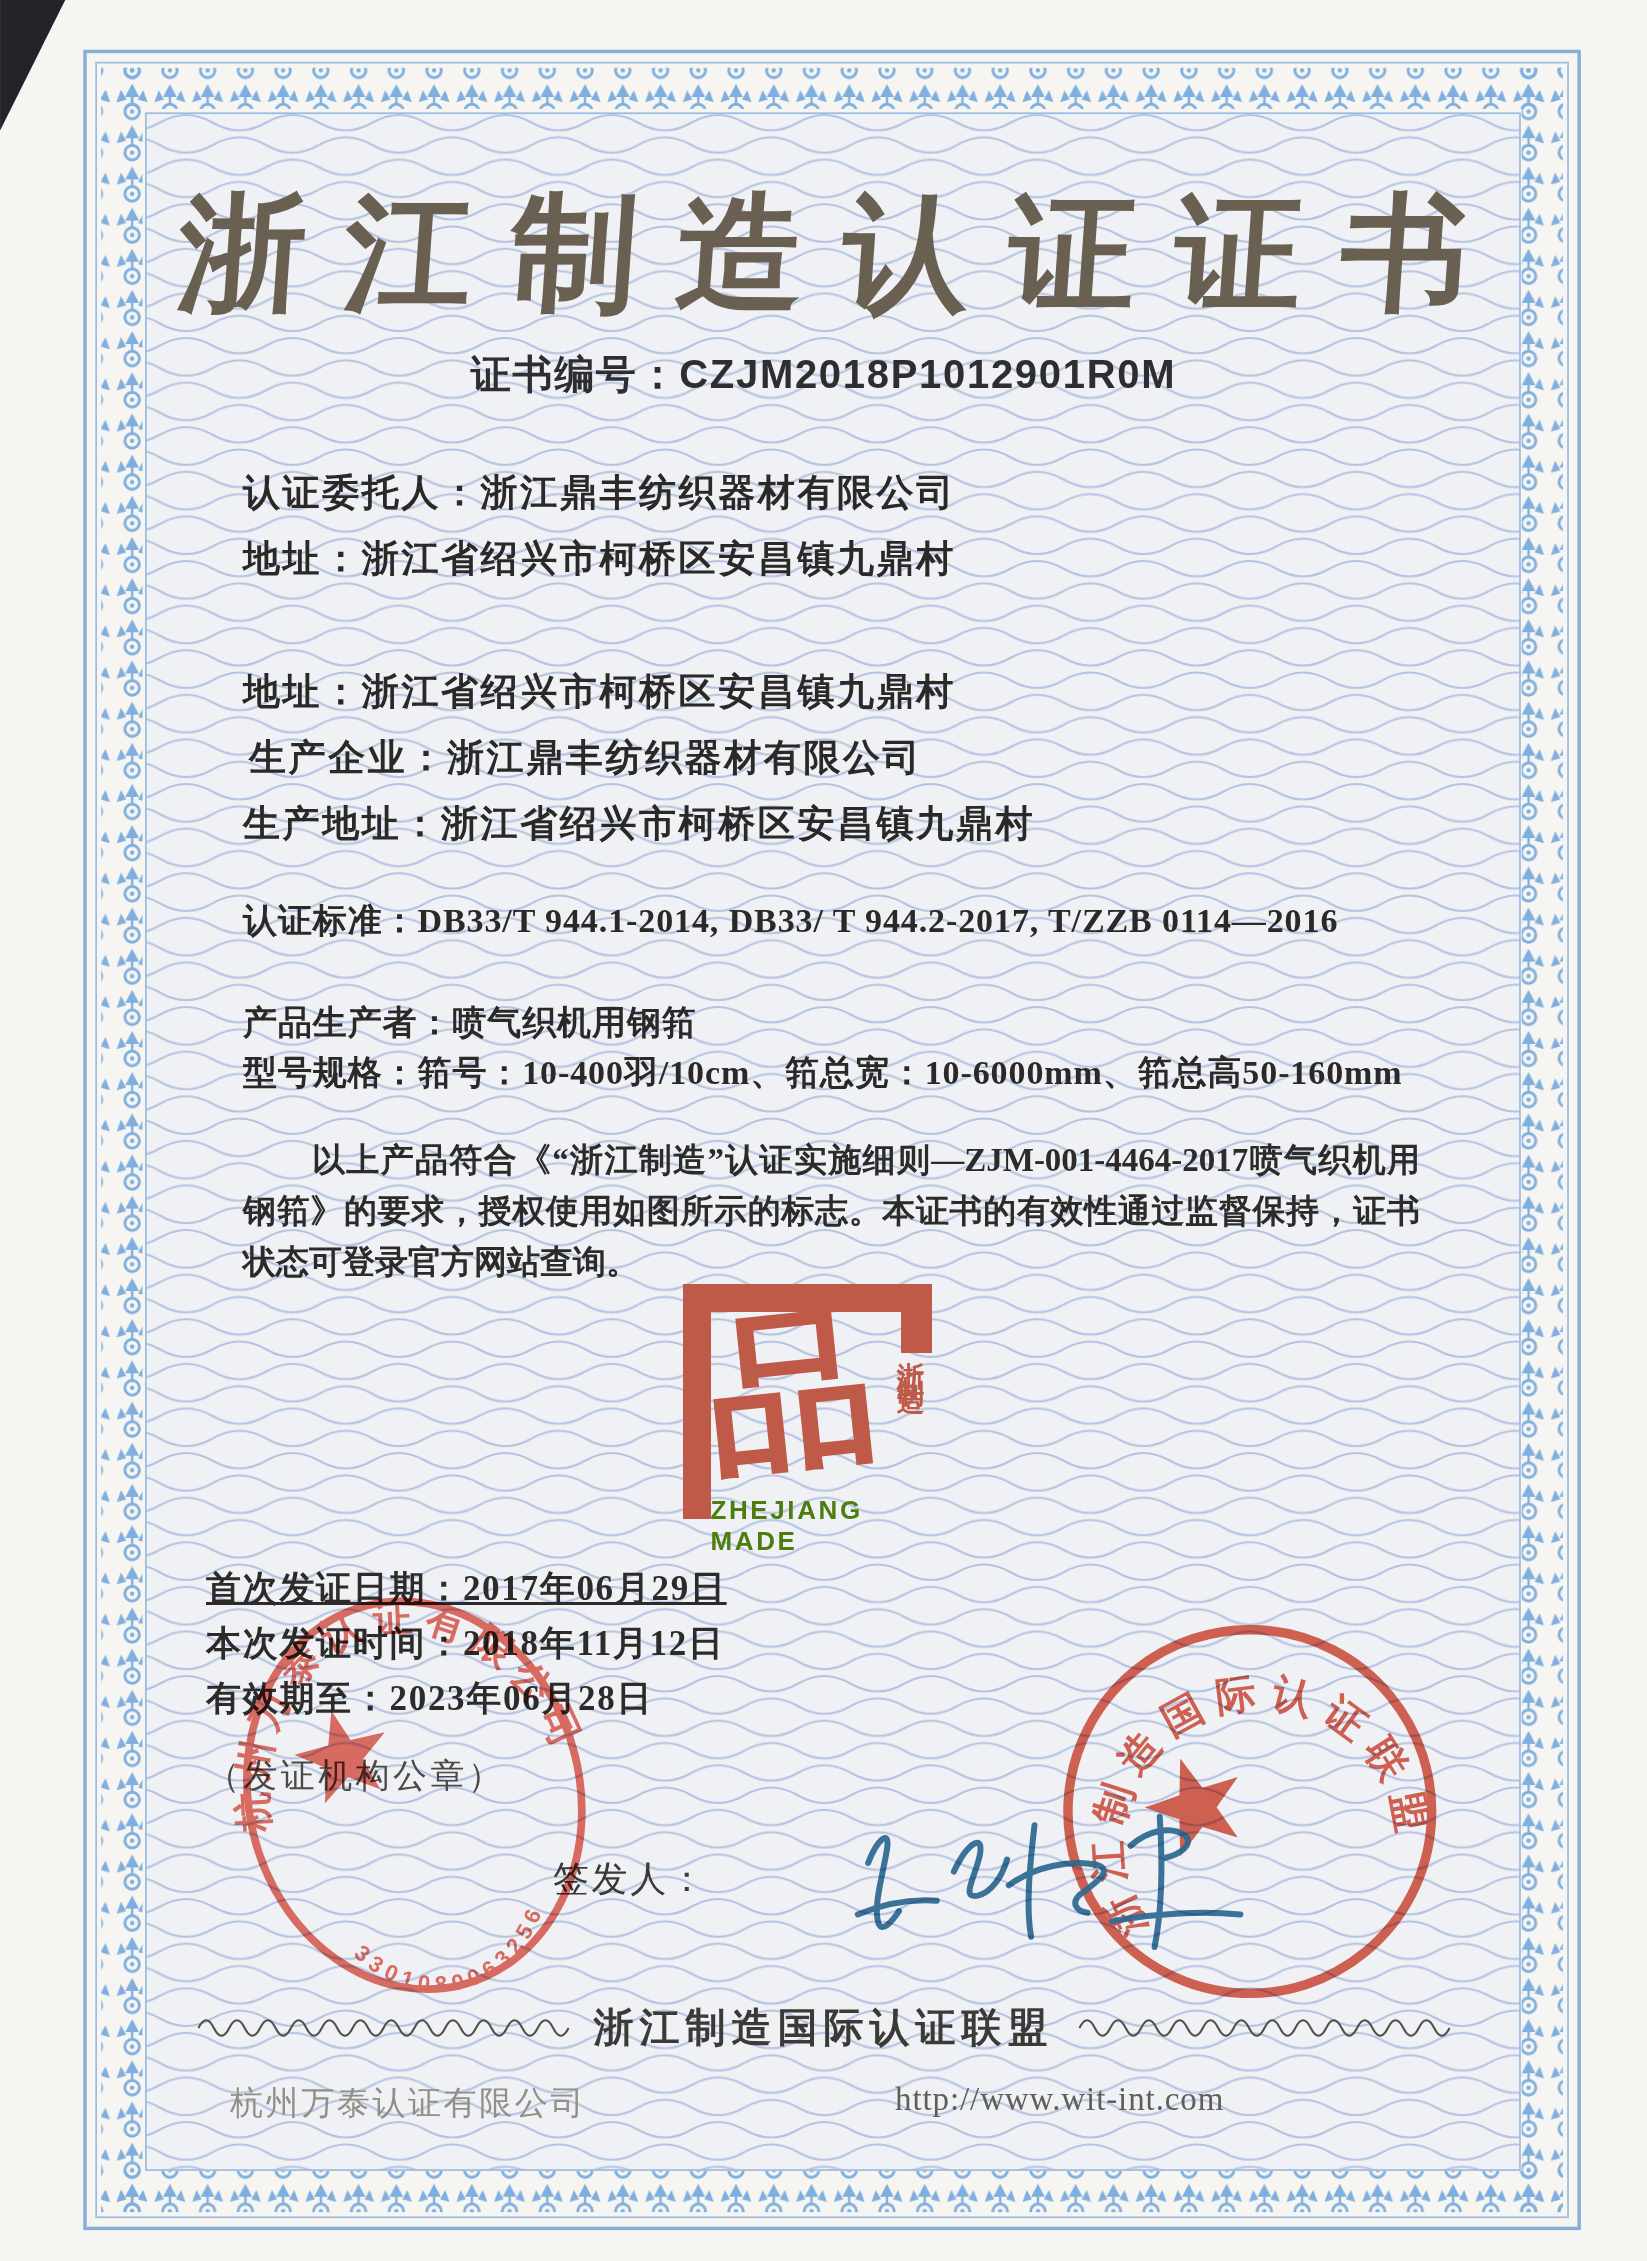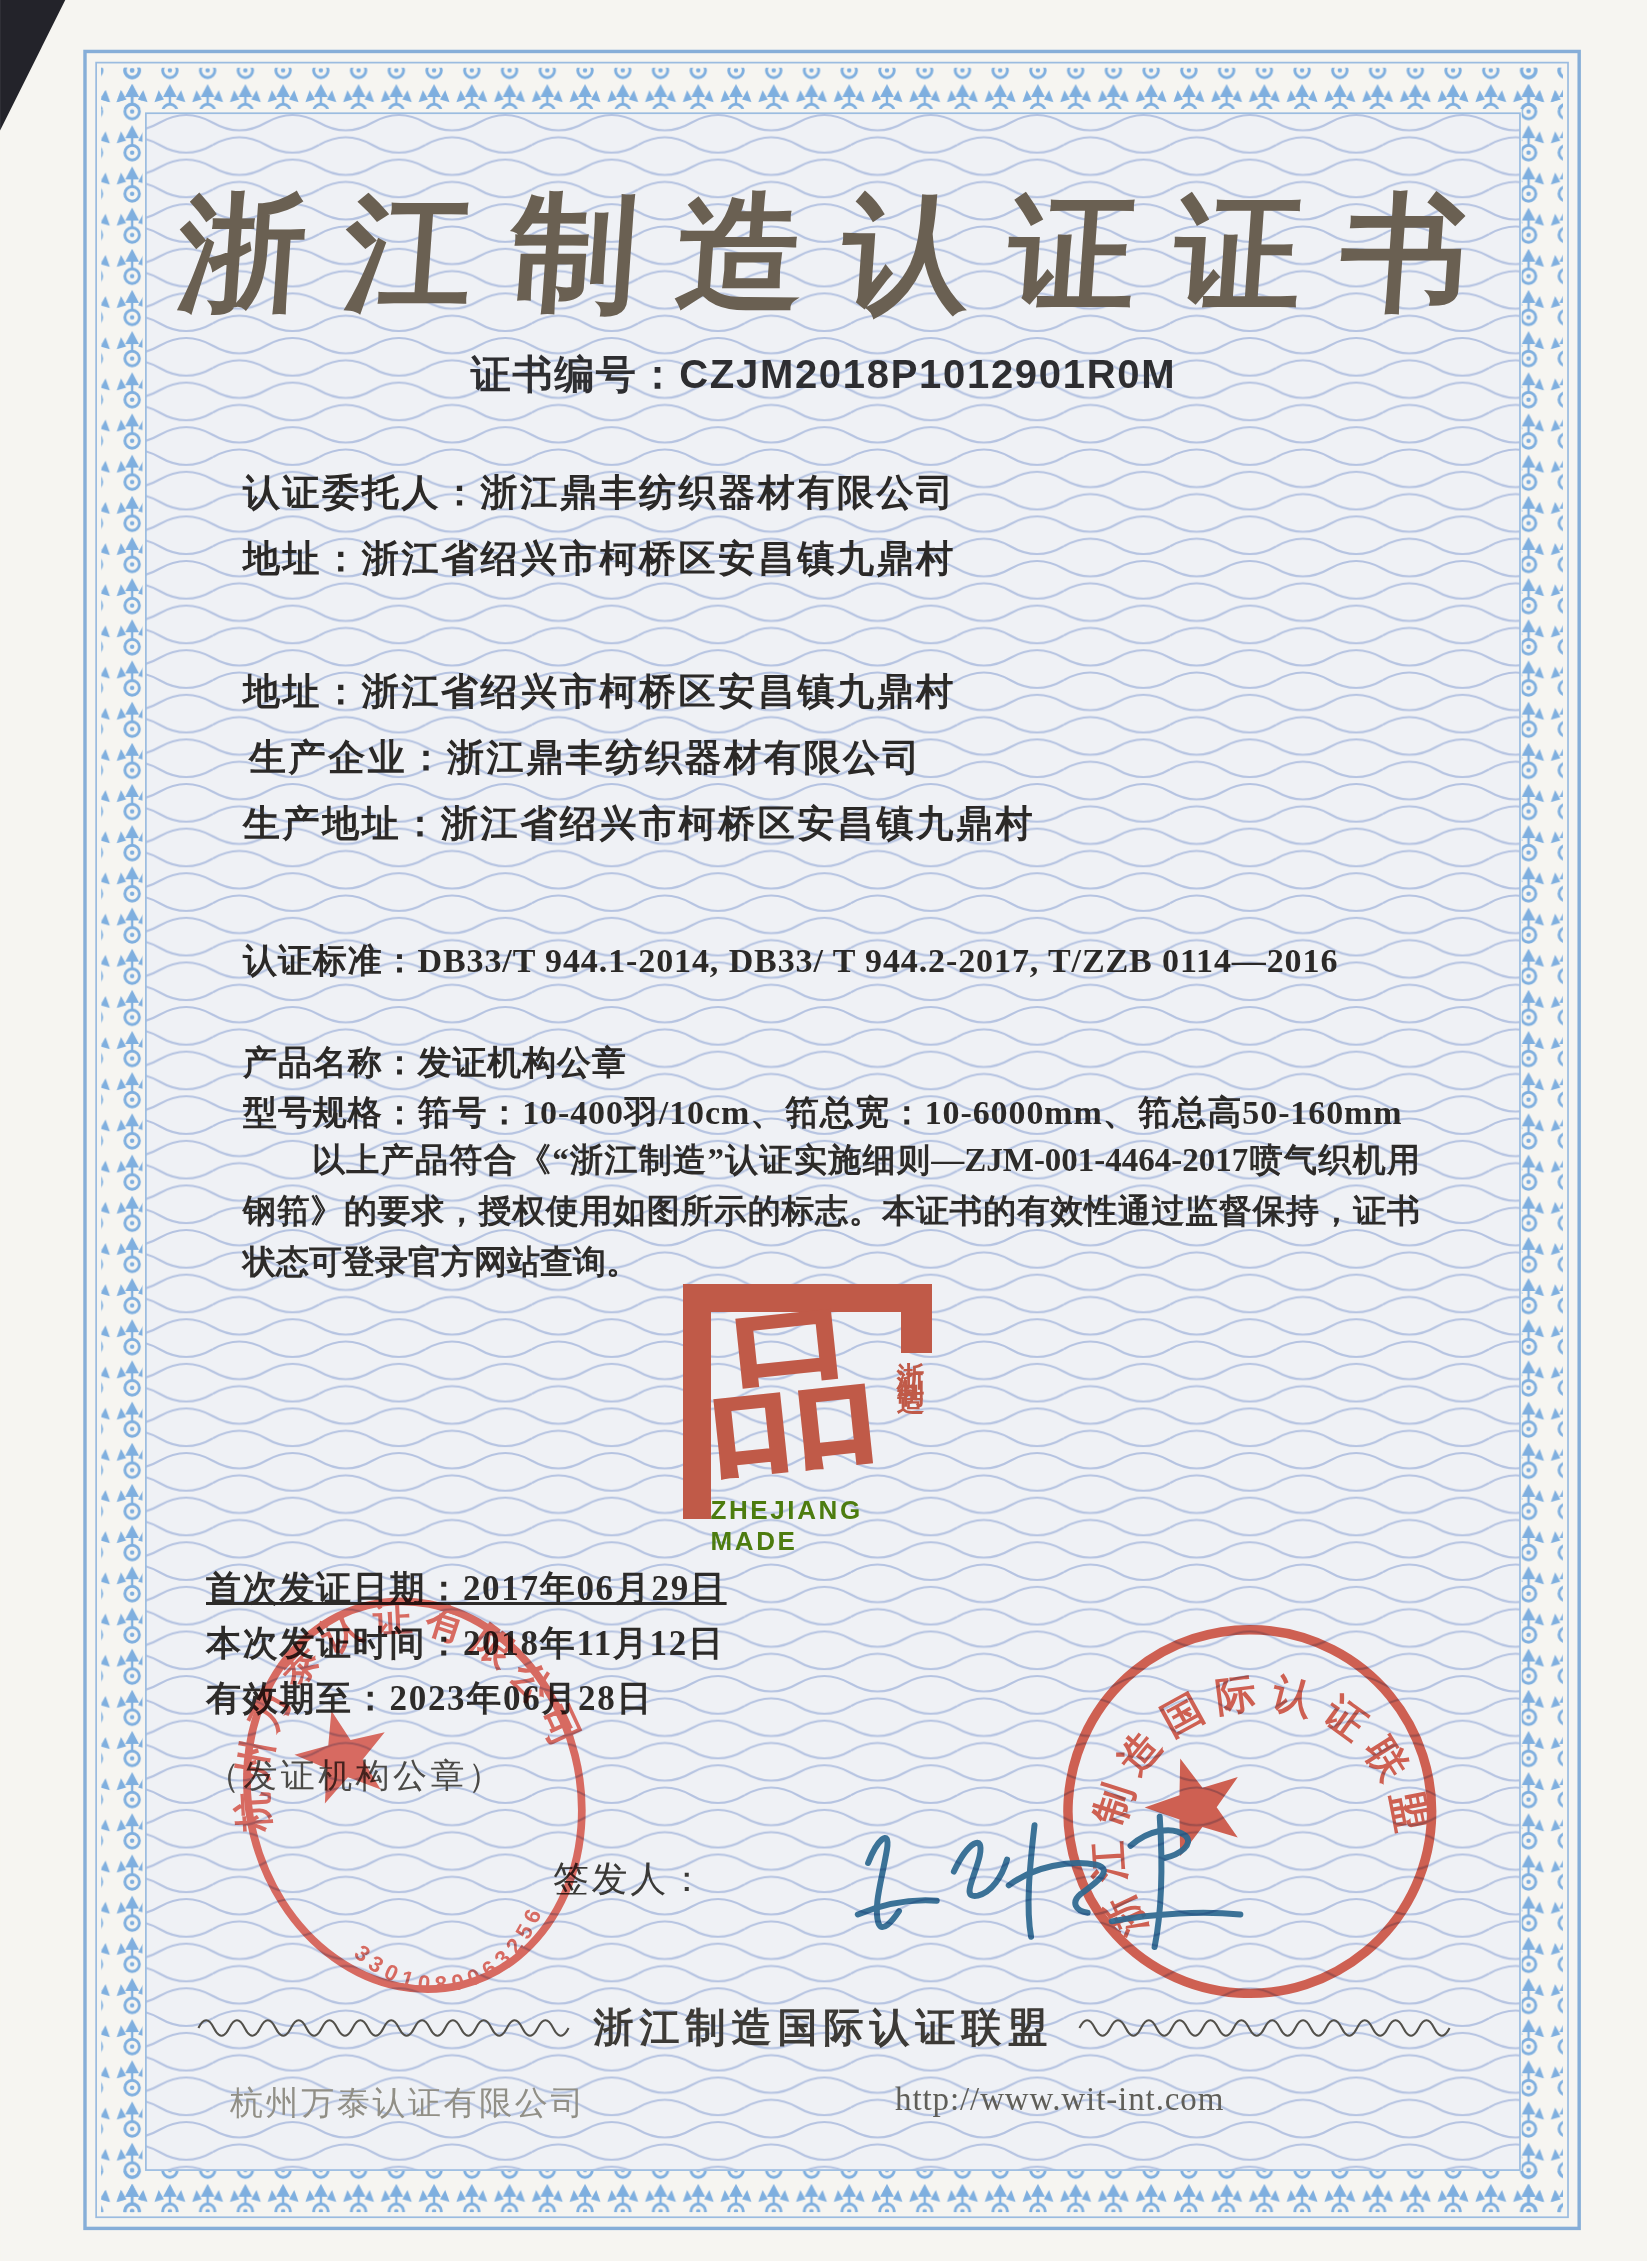--- a/index.html
+++ b/index.html
@@ -20,21 +20,21 @@
   }
   .certno {
     left:0; right:0; top:347px; text-align:center;
     font-family:"Liberation Sans", sans-serif;
     font-size:40px; font-weight:700; color:#2e2e31; letter-spacing:1.7px;
   }
   .info { left:243px; font-size:37px; font-weight:700; color:#2b2927; letter-spacing:2.6px; }
   .i0 { top:468px; } .i1 { top:534px; } .i2 { top:600px; }
   .i3 { top:667px; } .i4 { top:733px;margin-left:6px; } .i5 { top:799px; }
 
-  .spec { left:243px; font-size:34px; font-weight:700; color:#2b2927; letter-spacing:0.9px;margin-top:40px; }
+  .spec { left:243px; font-size:34px; font-weight:700; color:#2b2927; letter-spacing:0.9px; }
   .s0 { top:898px; } .s1 { top:950px; } .s2 { top:1000px; } .s3 { top:1050px; }
 
   .para {
     left:243px; top:1135px; width:1177px;
     font-size:33px; line-height:51px; font-weight:600;
     color:#2d2b29; text-indent:69px; text-align:justify; white-space:normal;
   }
 
   
   .logo { position:absolute; left:683px; top:1284px; width:249px; height:259px; }
@@ -115,21 +115,21 @@
   <div class="t title">浙江制造认证证书</div>
   <div class="t certno">证书编号：CZJM2018P1012901R0M</div>
 
   <div class="t info i0">认证委托人：浙江鼎丰纺织器材有限公司</div>
   <div class="t info i1">地址：浙江省绍兴市柯桥区安昌镇九鼎村</div>
   <div class="t info i3">地址：浙江省绍兴市柯桥区安昌镇九鼎村</div>
   <div class="t info i4">生产企业：浙江鼎丰纺织器材有限公司</div>
   <div class="t info i5">生产地址：浙江省绍兴市柯桥区安昌镇九鼎村</div>
 
   <div class="t spec s0">认证标准：DB33/T 944.1-2014, DB33/ T 944.2-2017, T/ZZB 0114—2016</div>
-  <div class="t spec s2">产品名称：发证机构公章</div>
+  <div class="t spec s2">产品生产者：喷气织机用钢筘</div>
   <div class="t spec s3">型号规格：筘号：10-400羽/10cm、筘总宽：10-6000mm、筘总高50-160mm</div>
 
   <div class="t para">以上产品符合《“浙江制造”认证实施细则—ZJM-001-4464-2017喷气织机用钢筘》的要求，授权使用如图所示的标志。本证书的有效性通过监督保持，证书状态可登录官方网站查询。</div>
 
   <div class="logo">
     <div class="bar bar-top"></div>
     <div class="bar bar-left"></div>
     <div class="bar bar-right"></div>
     <div class="mark">品</div>
     <div class="side">浙江制造</div>

